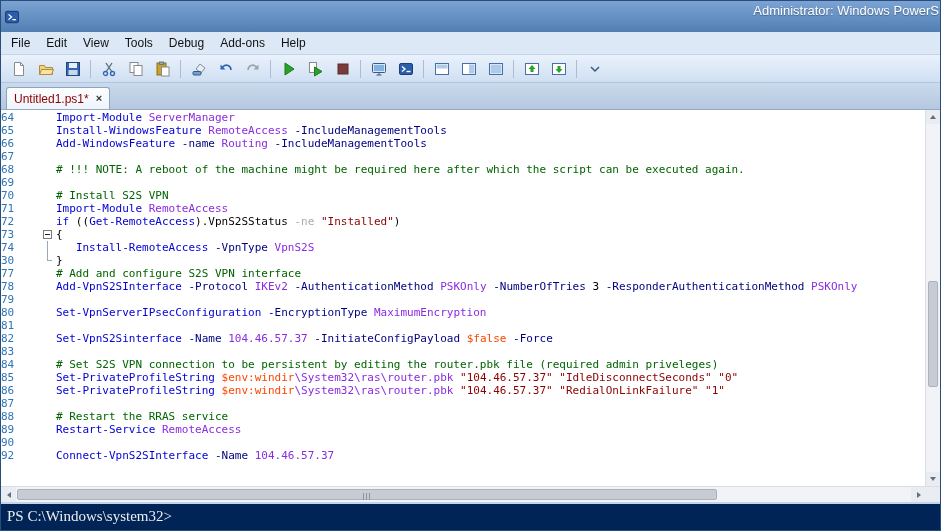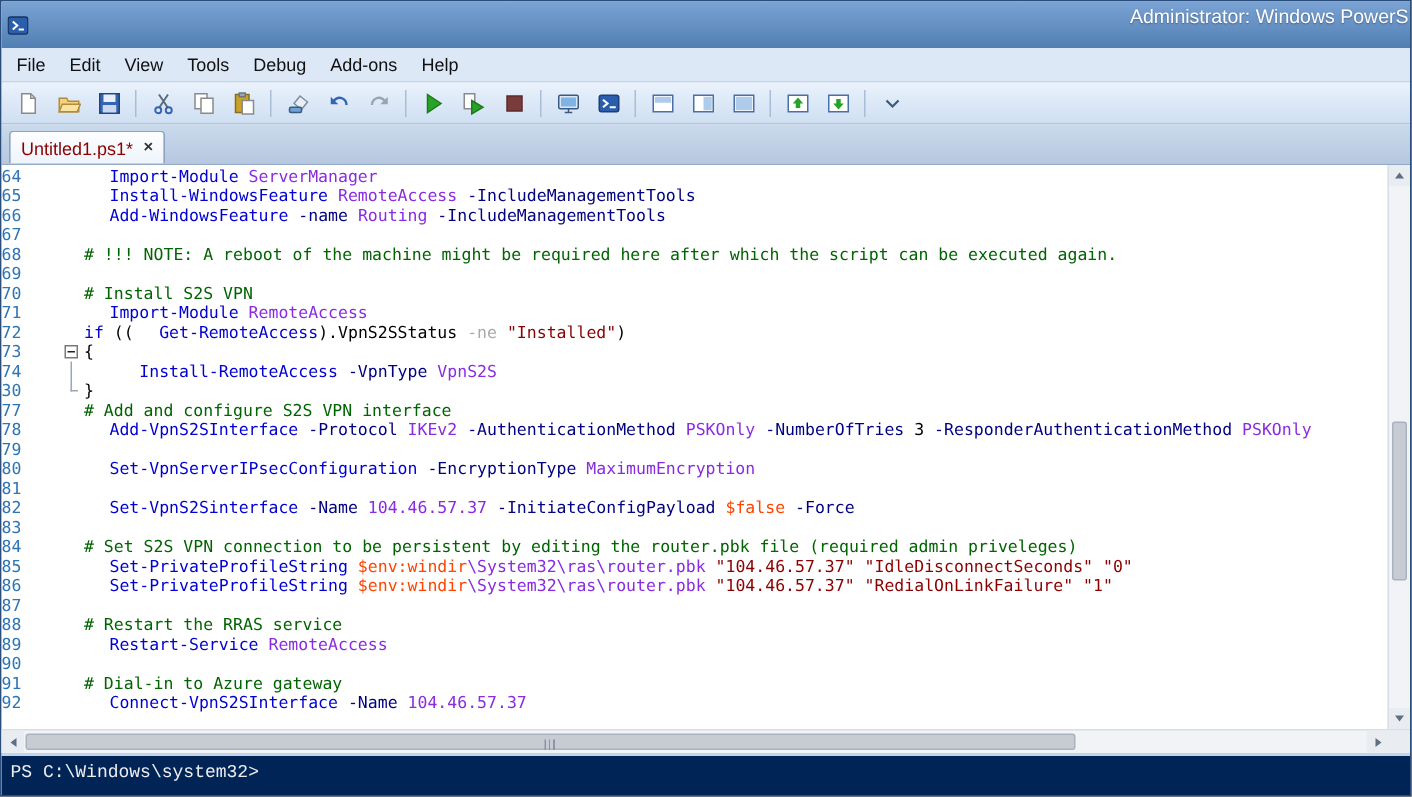--- a/index.html
+++ b/index.html
@@ -41,21 +41,21 @@
   .line{display:flex;height:13px;white-space:pre;}
   .lnum{width:34px;flex:none;padding-right:5px;color:#2e75b6;}
   .fold{width:16px;flex:none;position:relative;}
   .code{flex:none;white-space:pre;color:#000;}
   .fold-start::before{content:"";position:absolute;left:3px;top:2px;width:7px;height:7px;
     border:1px solid #7a7a7a;background:#fff;box-sizing:content-box;}
   .fold-start::after{content:"";position:absolute;left:5px;top:6px;width:5px;height:1px;background:#222;}
   .fold-mid::before{content:"";position:absolute;left:7px;top:0;bottom:0;width:1px;background:#9aa7b5;}
   .fold-end::before{content:"";position:absolute;left:7px;top:0;height:7px;width:1px;background:#9aa7b5;}
   .fold-end::after{content:"";position:absolute;left:7px;top:6px;width:5px;height:1px;background:#9aa7b5;}
-  .tk-cmdlet{color:#0000d4;margin-left:17px;}
+  .tk-cmdlet{color:#0000d4;}
   .tk-keyword{color:#0000d4;text-align:center;}
   .tk-parameter{color:#000080;text-align:center;}
   .tk-argument{color:#8a2be2;}
   .tk-comment{color:#006400;}
   .tk-string{color:#8b0000;}
   .tk-variable{color:#ff4500;}
   .tk-operator{color:#a9a9a9;}
   .tk-number{color:#000;}
   .tk-plain{color:#000;}
   
@@ -71,21 +71,21 @@
   .hthumb::after{content:"";display:block;margin:3px auto 0;width:8px;height:7px;
     background:repeating-linear-gradient(90deg,#8795a5 0 1px,transparent 1px 3px);}
   .hcorner{width:14px;flex:none;background:#e9edf2;}
   .tri-up{width:0;height:0;border-left:3px solid transparent;border-right:3px solid transparent;border-bottom:4px solid #5f6f80;}
   .tri-down{width:0;height:0;border-left:3px solid transparent;border-right:3px solid transparent;border-top:4px solid #5f6f80;}
   .tri-left{width:0;height:0;border-top:3px solid transparent;border-bottom:3px solid transparent;border-right:4px solid #5f6f80;}
   .tri-right{width:0;height:0;border-top:3px solid transparent;border-bottom:3px solid transparent;border-left:4px solid #5f6f80;}
   
   .splitter{height:2px;flex:none;background:#c2d4ea;}
   .console{flex:1;background:#012456;color:#eeedf0;padding:4px 6px;
-    font-family:Liberation Mono, monospace;font-size:12px;}
+    font-family:Liberation Serif, serif;font-size:15px;}
 </style>
 </head>
 <body>
 
 <div class="window">
 
   <div class="titlebar">
     <span class="win-icon">
       <svg viewBox="0 0 16 16">
           <rect x="0.5" y="1.5" width="15" height="13" rx="2" fill="#2b5dad" stroke="#17335c"></rect>
@@ -307,21 +307,20 @@
           <div class="line"><span class="lnum">81</span><span class="fold"></span><span class="code"></span></div>
           <div class="line"><span class="lnum">82</span><span class="fold"></span><span class="code"><span class="tk-cmdlet">Set-VpnS2Sinterface</span><span class="tk-plain"> </span><span class="tk-parameter">-Name</span><span class="tk-plain"> </span><span class="tk-argument">104.46.57.37</span><span class="tk-plain"> </span><span class="tk-parameter">-InitiateConfigPayload</span><span class="tk-plain"> </span><span class="tk-variable">$false</span><span class="tk-plain"> </span><span class="tk-parameter">-Force</span></span></div>
           <div class="line"><span class="lnum">83</span><span class="fold"></span><span class="code"></span></div>
           <div class="line"><span class="lnum">84</span><span class="fold"></span><span class="code"><span class="tk-comment"># Set S2S VPN connection to be persistent by editing the router.pbk file (required admin priveleges)</span></span></div>
           <div class="line"><span class="lnum">85</span><span class="fold"></span><span class="code"><span class="tk-cmdlet">Set-PrivateProfileString</span><span class="tk-plain"> </span><span class="tk-variable">$env:windir</span><span class="tk-argument">\System32\ras\router.pbk</span><span class="tk-plain"> </span><span class="tk-string">"104.46.57.37"</span><span class="tk-plain"> </span><span class="tk-string">"IdleDisconnectSeconds"</span><span class="tk-plain"> </span><span class="tk-string">"0"</span></span></div>
           <div class="line"><span class="lnum">86</span><span class="fold"></span><span class="code"><span class="tk-cmdlet">Set-PrivateProfileString</span><span class="tk-plain"> </span><span class="tk-variable">$env:windir</span><span class="tk-argument">\System32\ras\router.pbk</span><span class="tk-plain"> </span><span class="tk-string">"104.46.57.37"</span><span class="tk-plain"> </span><span class="tk-string">"RedialOnLinkFailure"</span><span class="tk-plain"> </span><span class="tk-string">"1"</span></span></div>
           <div class="line"><span class="lnum">87</span><span class="fold"></span><span class="code"></span></div>
           <div class="line"><span class="lnum">88</span><span class="fold"></span><span class="code"><span class="tk-comment"># Restart the RRAS service</span></span></div>
           <div class="line"><span class="lnum">89</span><span class="fold"></span><span class="code"><span class="tk-cmdlet">Restart-Service</span><span class="tk-plain"> </span><span class="tk-argument">RemoteAccess</span></span></div>
           <div class="line"><span class="lnum">90</span><span class="fold"></span><span class="code"></span></div>
-          <div class="line"><span class="lnum">91</span><span class="fold"></span><span class="code"><span class="tk-comment"># Dial-in to Azure gateway</span></span></div>
           <div class="line"><span class="lnum">92</span><span class="fold"></span><span class="code"><span class="tk-cmdlet">Connect-VpnS2SInterface</span><span class="tk-plain"> </span><span class="tk-parameter">-Name</span><span class="tk-plain"> </span><span class="tk-argument">104.46.57.37</span></span></div>
         </div>
       <div class="vscroll">
         <div class="varrow">
             <span class="tri-up"></span>
           </div>
         <div class="vtrack">
           <div class="vthumb"></div>
         </div>
         <div class="varrow">

